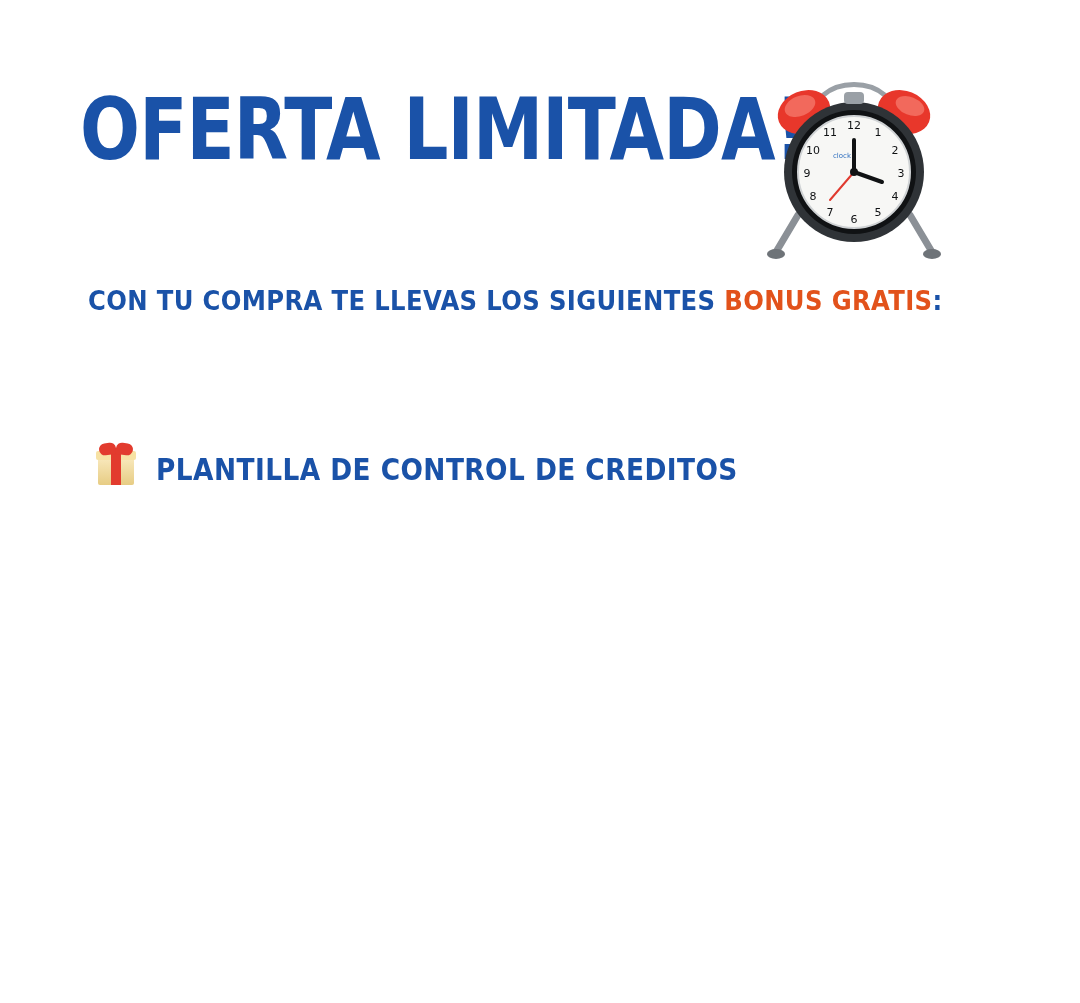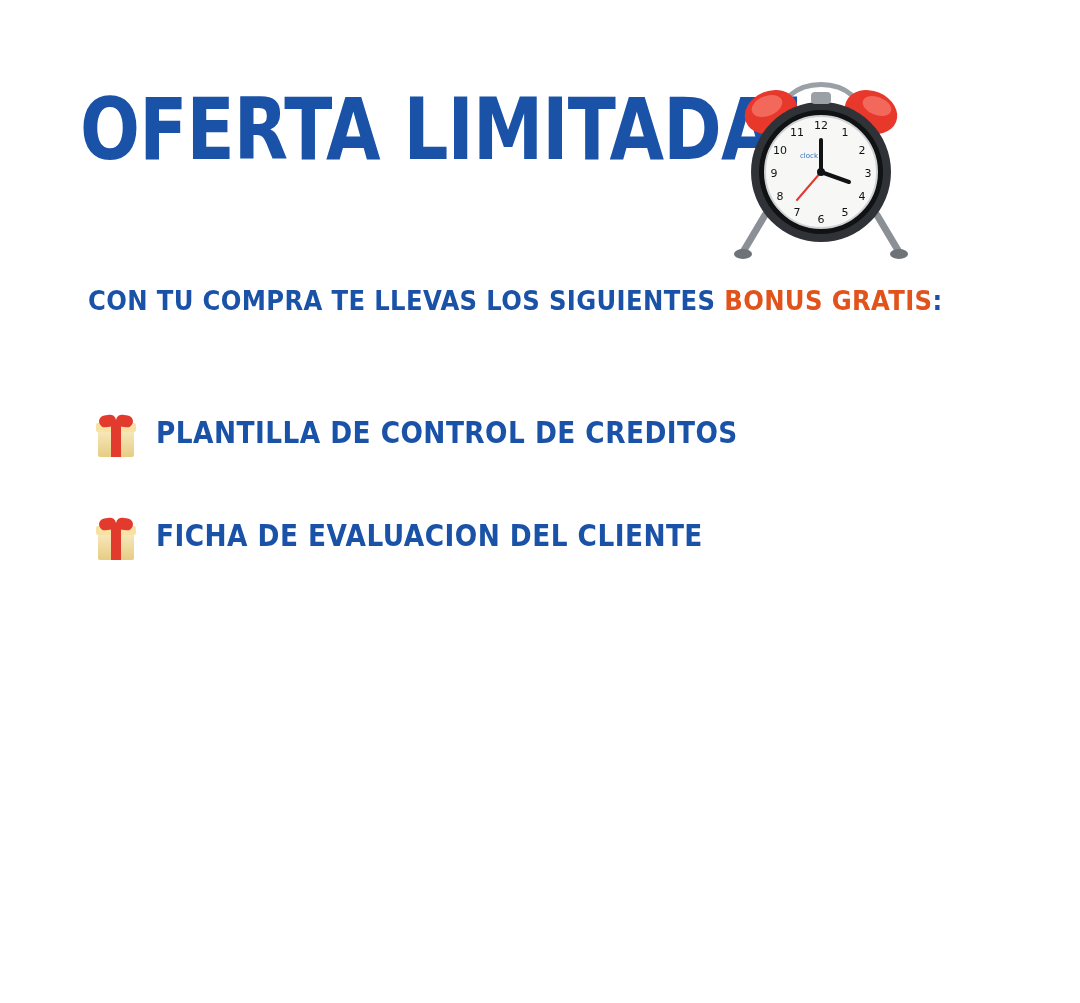--- a/index.html
+++ b/index.html
@@ -41,21 +41,21 @@
     line-height: 1;
     color: #1a52a8;
     transform: scaleX(0.82);
     transform-origin: left center;
     white-space: nowrap;
   }
 
   
   .clock-wrap {
     position: absolute;
-    left: 731px;
+    left: 764px;
     top: -40px;
     width: 180px;
     height: 230px;
   }
   .clock-svg { display: block; }
 
   
   .subheading {
     position: absolute;
     left: 88px;
@@ -75,21 +75,21 @@
 
   
   .bonus-list {
     position: absolute;
     left: 96px;
     top: 415px;
     width: 900px;
   }
   .bonus-item {
     display: flex;
-    align-items: flex-start;
+    align-items: flex-end;
     height: 72px;
     margin-bottom: 31px;
   }
   .gift-icon {
     width: 40px;
     height: 44px;
     position: relative;
     flex: 0 0 40px;
     margin-right: 20px;
   }
@@ -226,26 +226,15 @@
         <span class="gift-box-shade"></span>
         <span class="gift-lid"></span>
         <span class="gift-ribbon-v"></span>
         <span class="gift-bow-l"></span>
         <span class="gift-bow-r"></span>
       </span>
       <span class="bonus-label">PLANTILLA DE CONTROL DE CREDITOS</span>
     </div>
 
 
-    <div class="bonus-item">
-      <span class="gift-icon">
-        <span class="gift-box"></span>
-        <span class="gift-box-shade"></span>
-        <span class="gift-lid"></span>
-        <span class="gift-ribbon-v"></span>
-        <span class="gift-bow-l"></span>
-        <span class="gift-bow-r"></span>
-      </span>
-      <span class="bonus-label">FICHA DE EVALUACION DEL CLIENTE</span>
-    </div>
 
   </div>
 </div>
 
 </body></html>

